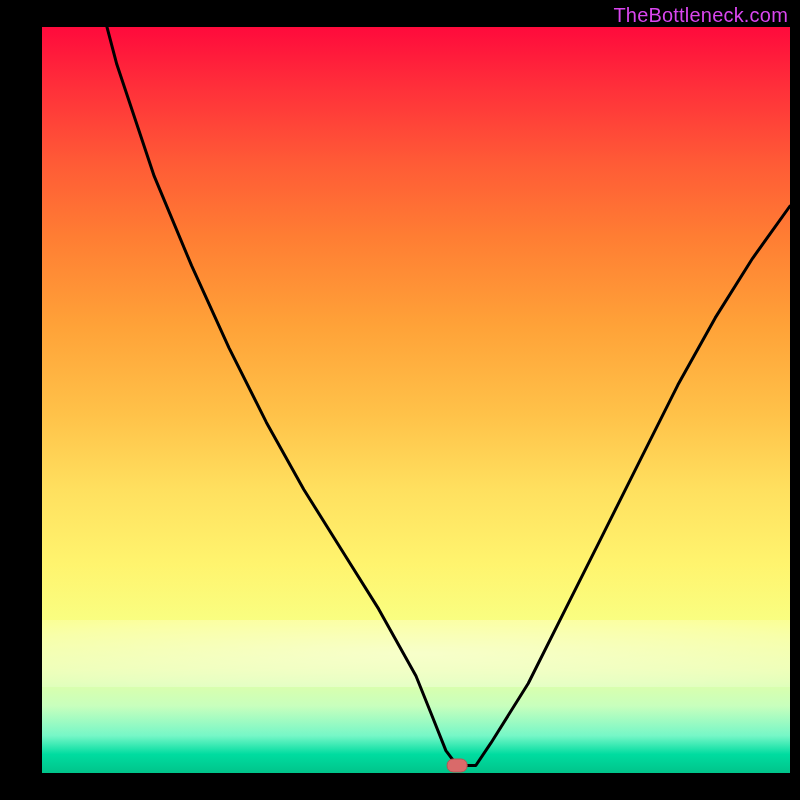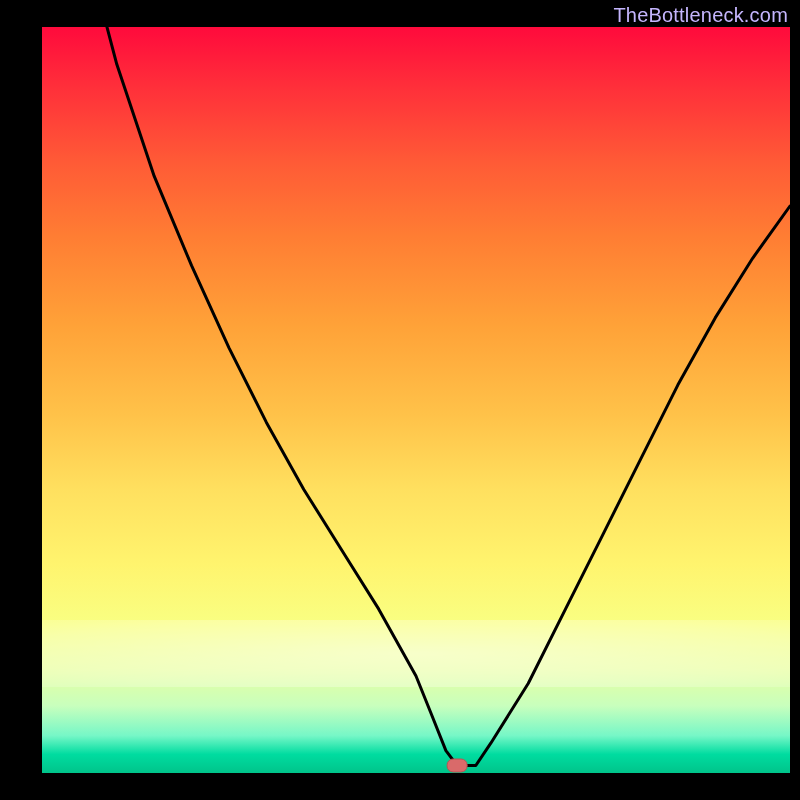--- a/index.html
+++ b/index.html
@@ -76,21 +76,21 @@
   }
   .marker {
     fill: #d96a6a;
     stroke: #b85454;
     stroke-width: 1;
   }
   .watermark {
     position: absolute;
     top: 4px;
     right: 12px;
-    color: #c4b5fd;
+    color: #d946ef;
     font-size: 20px;
     letter-spacing: 0.2px;
     font-weight: 500;
     user-select: none;
   }
 </style>
 </head>
 <body>
 
 <div class="stage">

